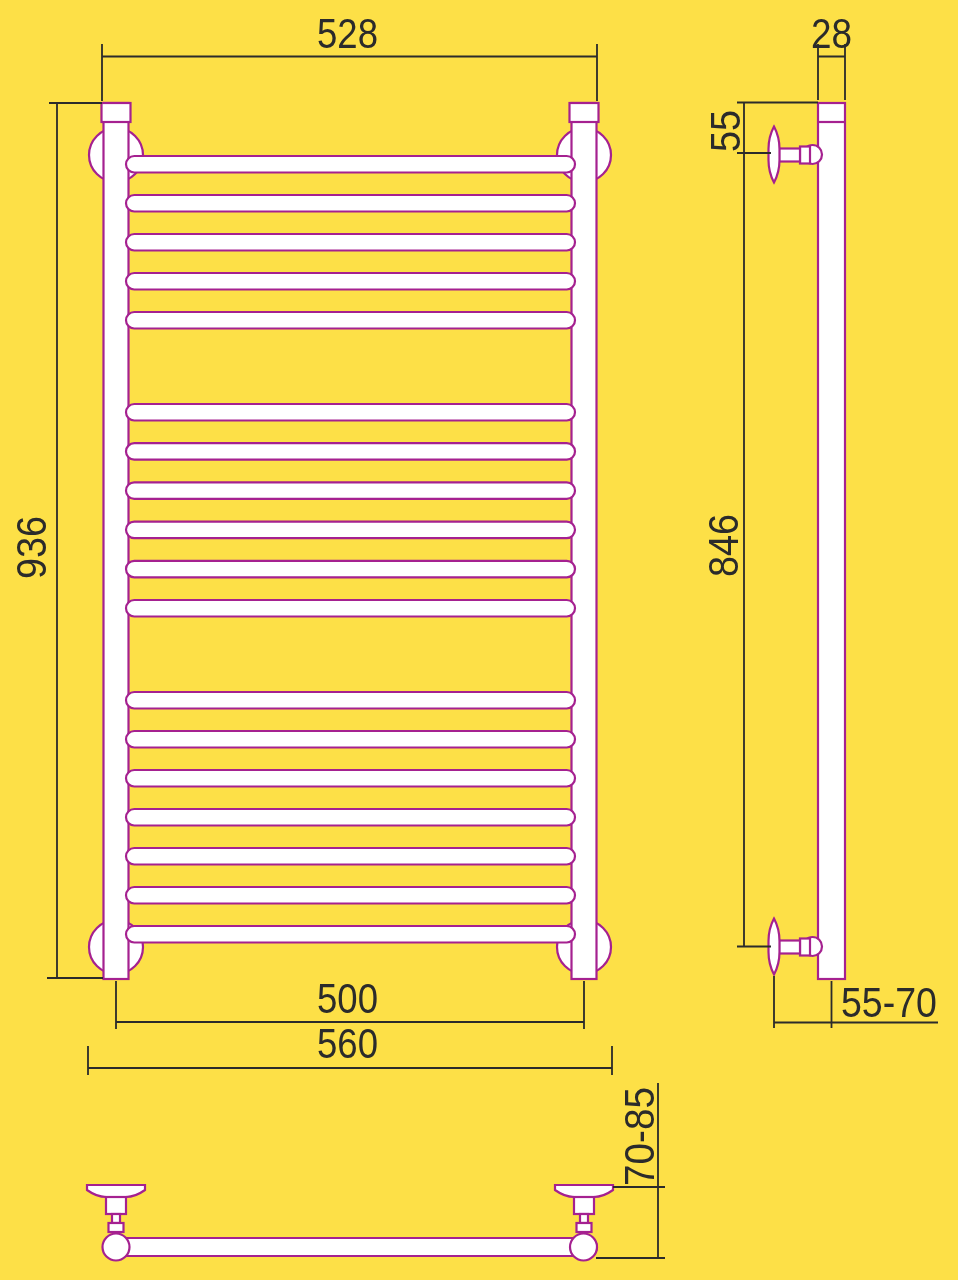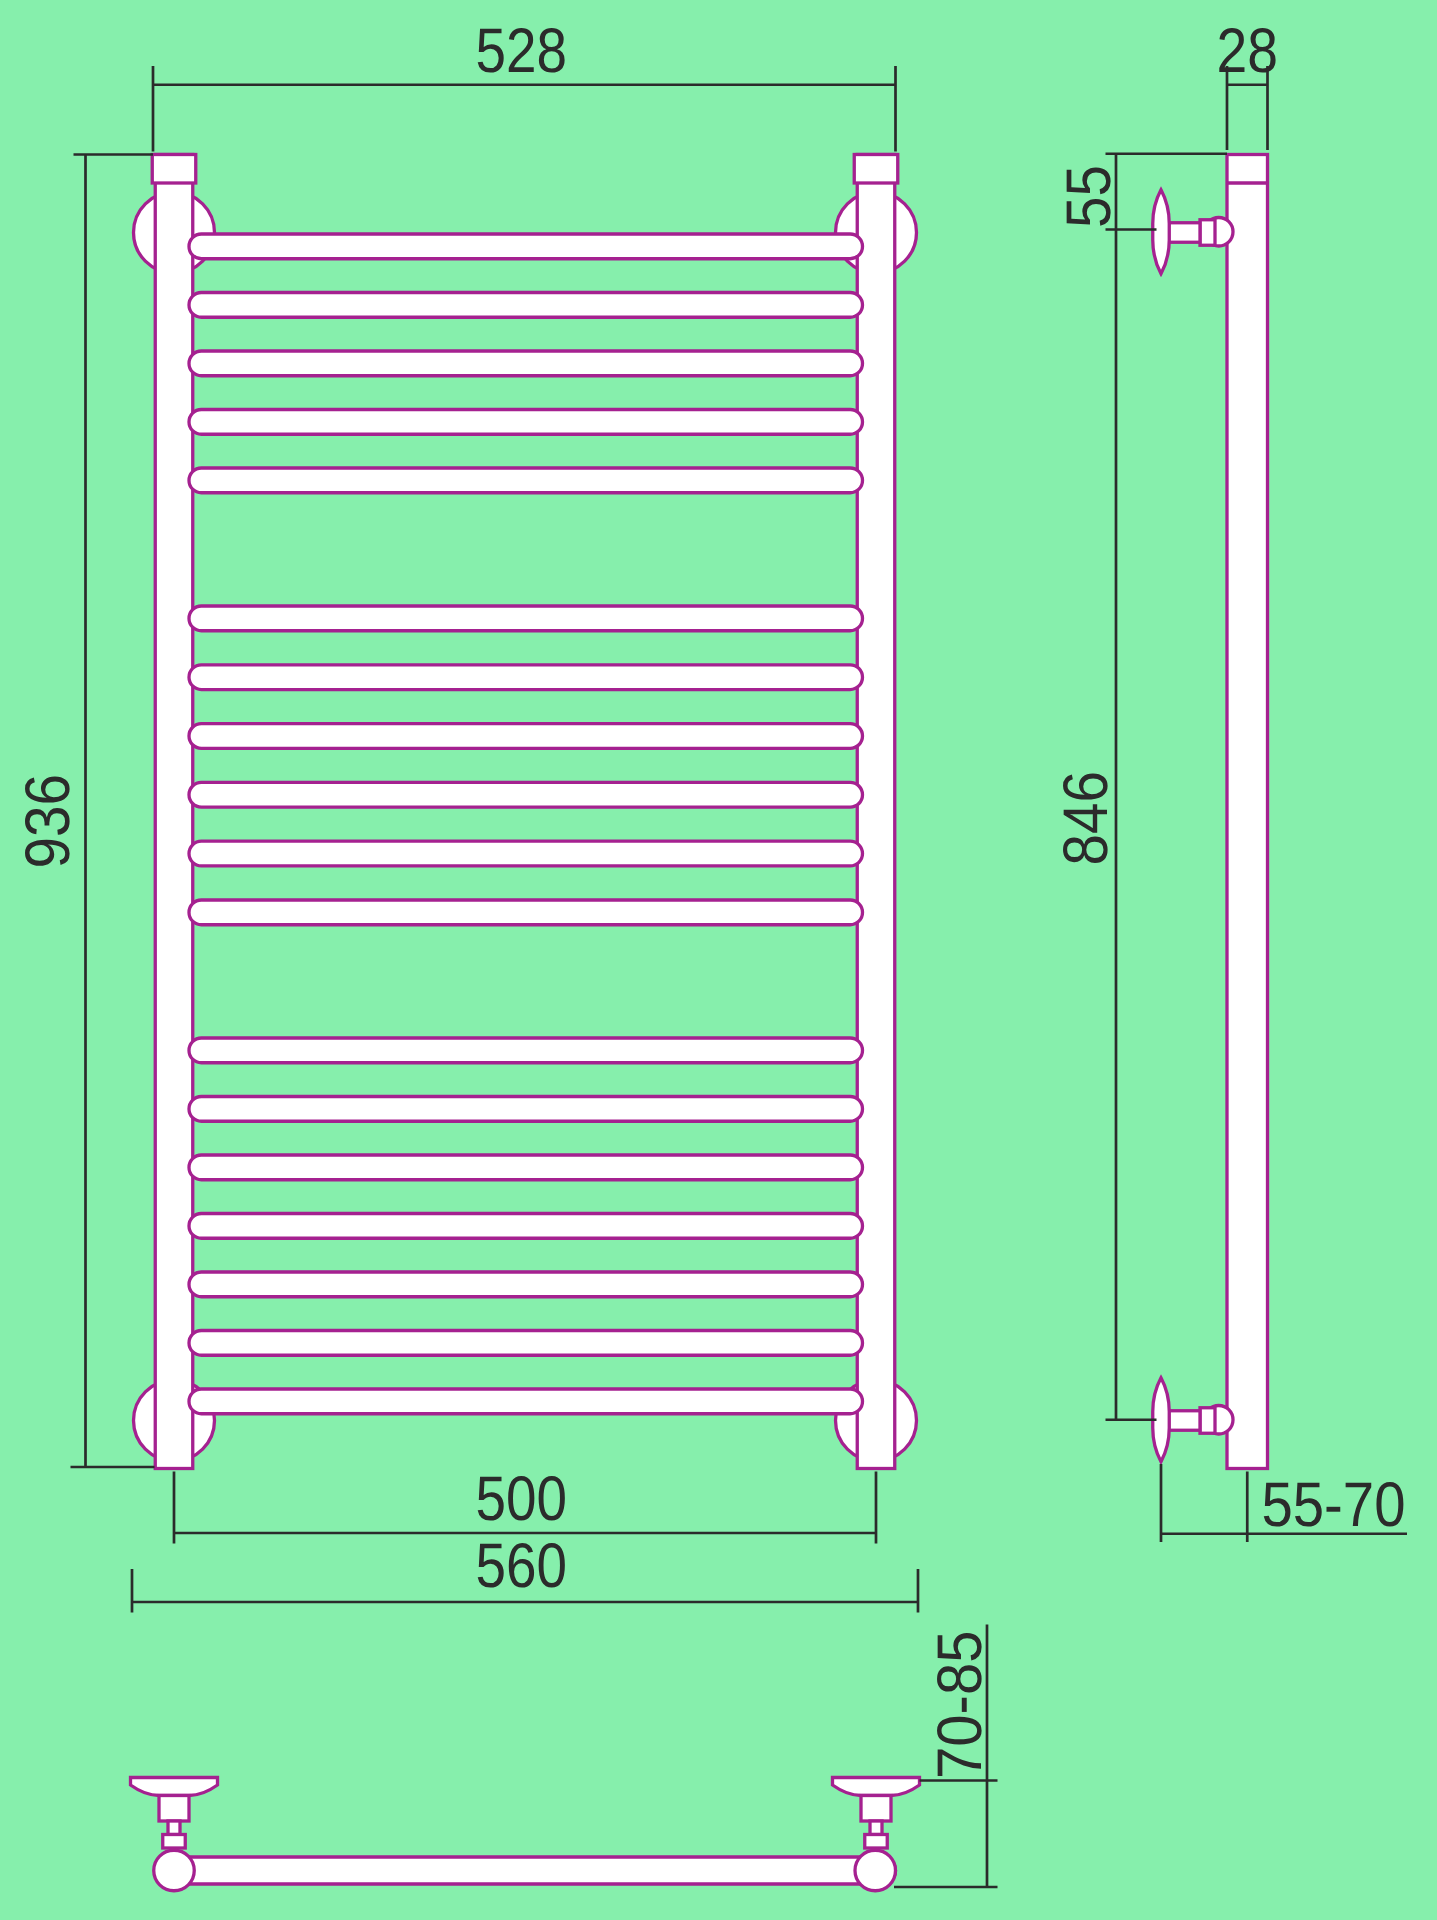--- a/index.html
+++ b/index.html
@@ -6,21 +6,21 @@
     margin: 0;
     padding: 0;
     background: #ffffff;
     width: 958px;
     height: 1280px;
     overflow: hidden;
   }
   .drawing-wrap {
     width: 958px;
     height: 1280px;
-    background: #86efac;
+    background: #fde047;
   }
   svg text {
     font-family: "Liberation Sans", "DejaVu Sans", sans-serif;
     font-size: 42px;
     font-weight: 400;
     fill: #2b2b2b;
   }
   .part {
     fill: #ffffff;
     stroke: #A52190;

